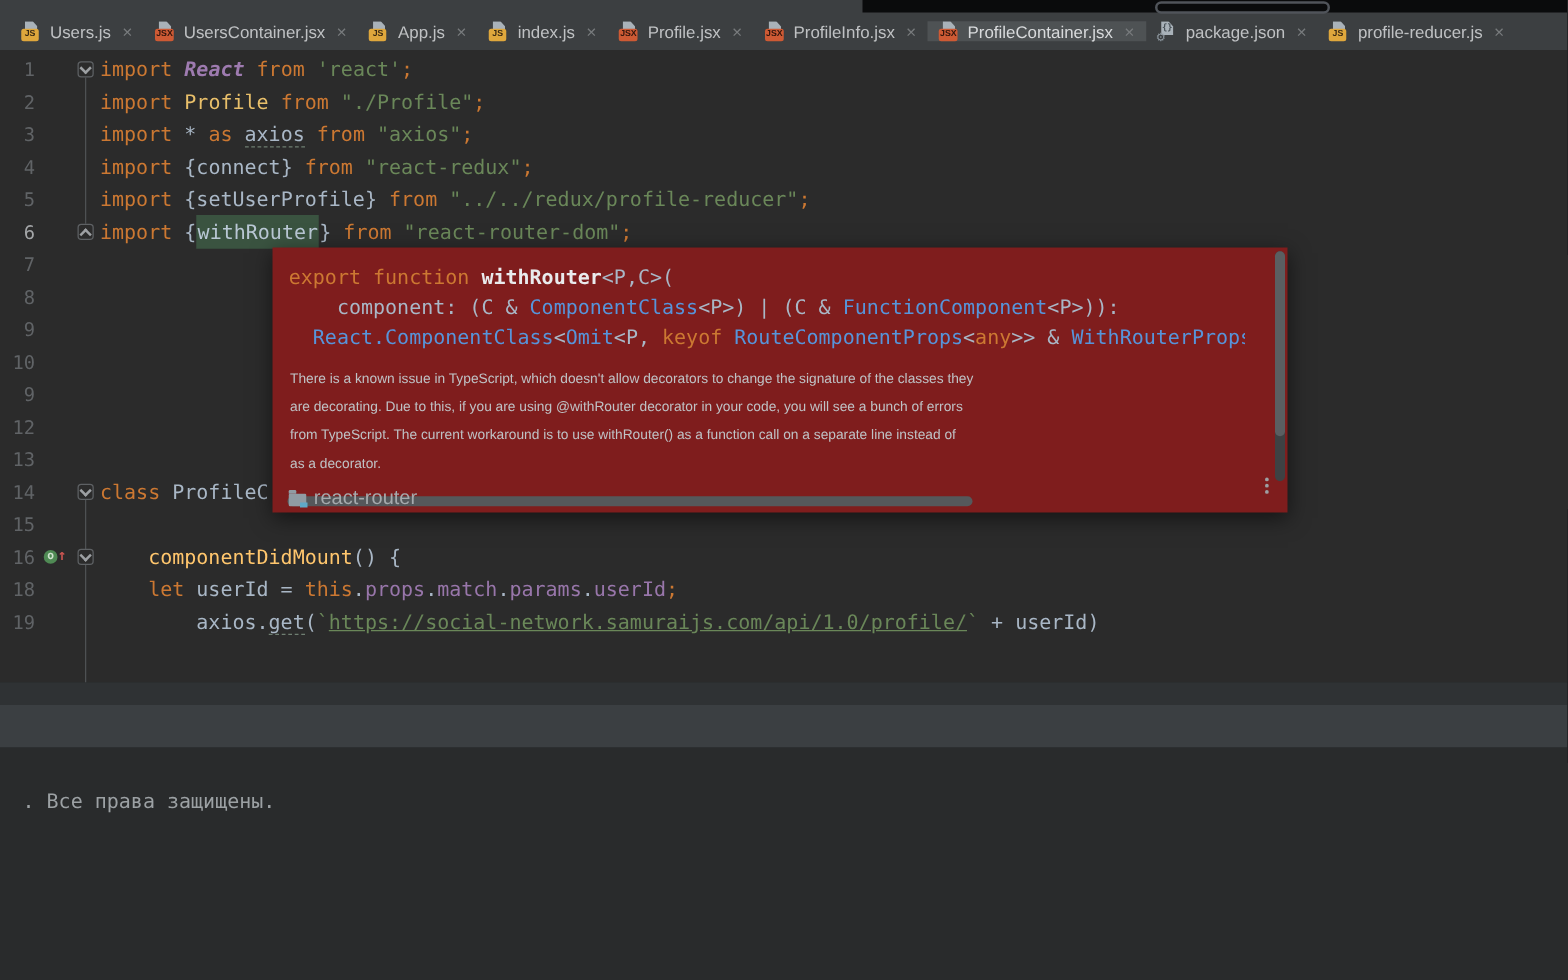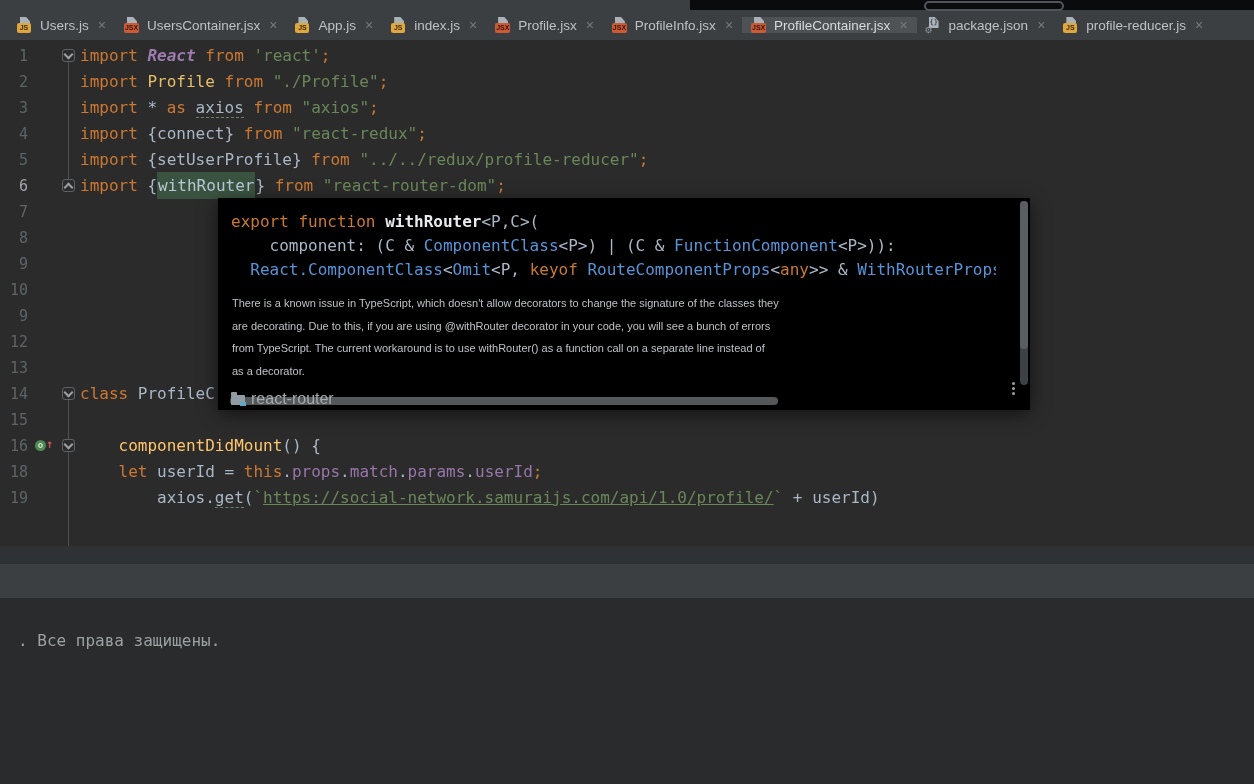--- a/index.html
+++ b/index.html
@@ -65,21 +65,21 @@
   .tok-fn{color:#FFC66D;}
   .tok-field{color:#9876AA;}
   .tok-react{color:#9E7BB0;font-style:italic;font-weight:bold;}
   .tok-hl{color:#B9C7D4;background:#3A5340;padding:4px 1px;}
   .tok-url{color:#6A8759;text-decoration:underline;}
   .tok-wavy{color:#A9B7C6;border-bottom:1px dashed #6F7F72;}
   .tok-b{color:#E9EBED;font-weight:bold;}
   .tok-type{color:#5794DA;}
 
   
-  .popup{position:absolute;left:218px;top:198px;width:812px;height:212px;background:#000000;
+  .popup{position:absolute;left:218px;top:198px;width:812px;height:212px;background:#7f1d1d;
          box-shadow:0 4px 16px rgba(0,0,0,.55);z-index:5;}
   .sig{padding:12px 34px 0 13px;font:16px "DejaVu Sans Mono",monospace;}
   .sig .sigline{height:24px;line-height:24px;white-space:pre;overflow:hidden;}
   .desc{padding:10px 54px 0 14px;font-size:11px;line-height:22.5px;color:#BFC2C5;}
   .vtrack{position:absolute;right:2px;top:3px;width:8px;height:184px;background:#3E4143;border-radius:4px;}
   .vthumb{position:absolute;right:2px;top:3px;width:8px;height:148px;background:#5A5E61;border-radius:4px;}
   .hthumb{position:absolute;left:12px;bottom:5px;width:548px;height:8px;background:#55585B;border-radius:4px;}
   .module{position:absolute;left:13px;bottom:2px;height:18px;display:flex;align-items:center;gap:6px;
           font-size:16px;color:#A6AAAD;z-index:2;}
   .folder{position:relative;width:14px;height:10px;background:#909BA3;border-radius:1px;margin-top:2px;}

